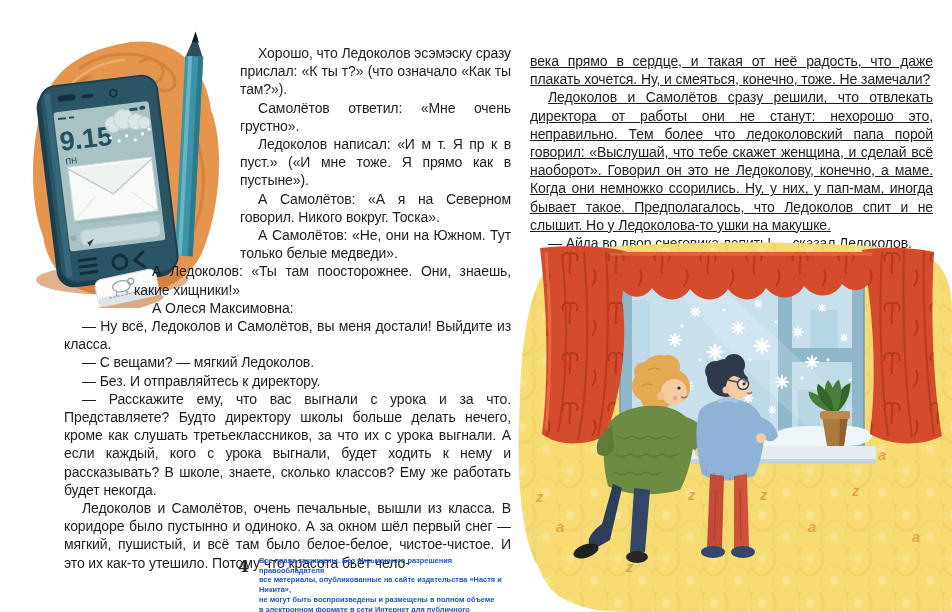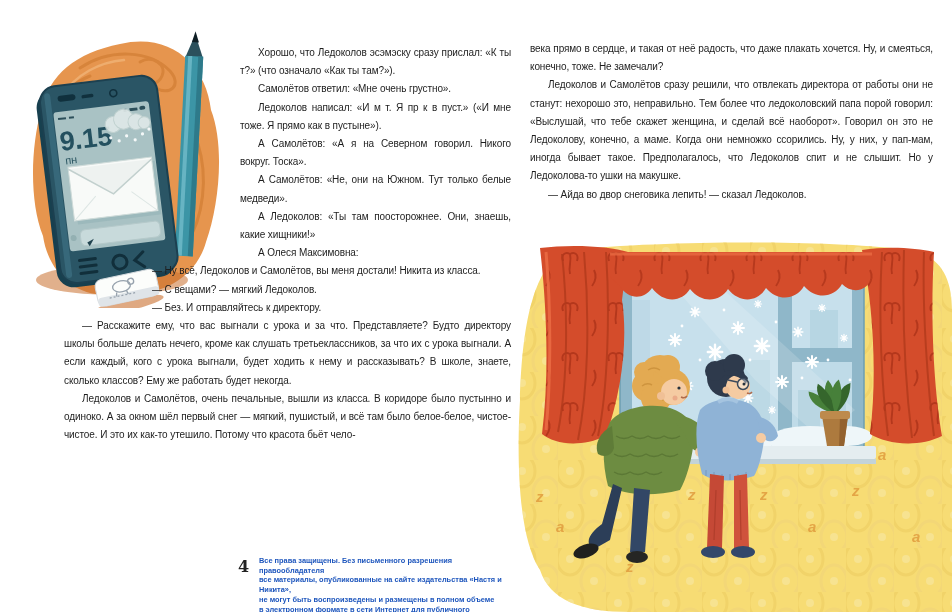--- a/index.html
+++ b/index.html
@@ -1,24 +1,24 @@
 <!DOCTYPE html>
 <html lang="ru"><head>
 <meta charset="utf-8">
 <style>
   html,body{margin:0;padding:0;background:#888;}
   .spread{position:relative;width:952px;height:612px;background:#ffffff;overflow:hidden;
           font-family:"Liberation Sans",sans-serif;color:#1d1d1d;}
   .abs{position:absolute;}
   
-  .bodytext{font-size:10px;line-height:18.2px;text-align:justify;letter-spacing:-0.1px;}
+  .bodytext{font-size:14px;line-height:18.2px;text-align:justify;letter-spacing:-0.1px;}
   .bodytext p{margin:0;text-indent:18px;}
   .bodytext p.no-indent{text-indent:0;}
   .left-text{left:64px;top:44px;width:447px;}
-  .right-text{left:530px;top:40px;width:403px;}
+  .right-text{left:530px;top:52px;width:403px;text-decoration:underline;}
   .wrap-spacer-1{float:left;clear:left;width:176px;height:216px;}
   .wrap-spacer-2{float:left;clear:left;width:70px;height:46px;}
   
   .phone-illust{left:20px;top:26px;width:214px;height:282px;}
   .scene-illust{left:510px;top:240px;width:442px;height:372px;overflow:hidden;}
   
   .page-num{left:238px;top:557px;font-family:"DejaVu Serif",serif;font-size:16px;font-weight:bold;color:#222;}
   .copyright{left:259px;top:556px;width:250px;font-size:7.4px;line-height:9.7px;font-weight:bold;color:#1e56bd;}
   svg text{font-family:"Liberation Sans",sans-serif;}
 </style>
@@ -127,21 +127,21 @@
   <div class="abs left-text bodytext">
     <div class="wrap-spacer-1"></div>
     <div class="wrap-spacer-2"></div>
     <p>Хорошо, что Ледоколов эсэмэску сразу прислал: «К ты т?» (что означало «Как ты там?»).</p>
     <p>Самолётов ответил: «Мне очень грустно».</p>
     <p>Ледоколов написал: «И м т. Я пр к в пуст.» («И мне тоже. Я прямо как в пустыне»).</p>
     <p>А Самолётов: «А я на Северном говорил. Никого вокруг. Тоска».</p>
     <p>А Самолётов: «Не, они на Южном. Тут только белые медведи».</p>
     <p>А Ледоколов: «Ты там поосторожнее. Они, знаешь, какие хищники!»</p>
     <p>А Олеся Максимовна:</p>
-    <p>— Ну всё, Ледоколов и Самолётов, вы меня достали! Никита из класса.</p>
+    <p>— Ну всё, Ледоколов и Самолётов, вы меня достали! Выйдите из класса.</p>
     <p>— С вещами? — мягкий Ледоколов.</p>
     <p>— Без. И отправляйтесь к директору.</p>
     <p>— Расскажите ему, что вас выгнали с урока и за что. Представляете? Будто директору школы больше делать нечего, кроме как слушать третьеклассников, за что их с урока выгнали. А если каждый, кого с урока выгнали, будет ходить к нему и рассказывать? В школе, знаете, сколько классов? Ему же работать будет некогда.</p>
     <p>Ледоколов и Самолётов, очень печальные, вышли из класса. В коридоре было пустынно и одиноко. А за окном шёл первый снег — мягкий, пушистый, и всё там было белое-белое, чистое-чистое. И это их как-то утешило. Потому что красота бьёт чело-</p>
   </div>
 
   <div class="abs page-num">4</div>
   <div class="abs copyright">
     <div>Все права защищены. Без письменного разрешения правообладателя</div>
     <div>все материалы, опубликованные на сайте издательства «Настя и Никита»,</div>

